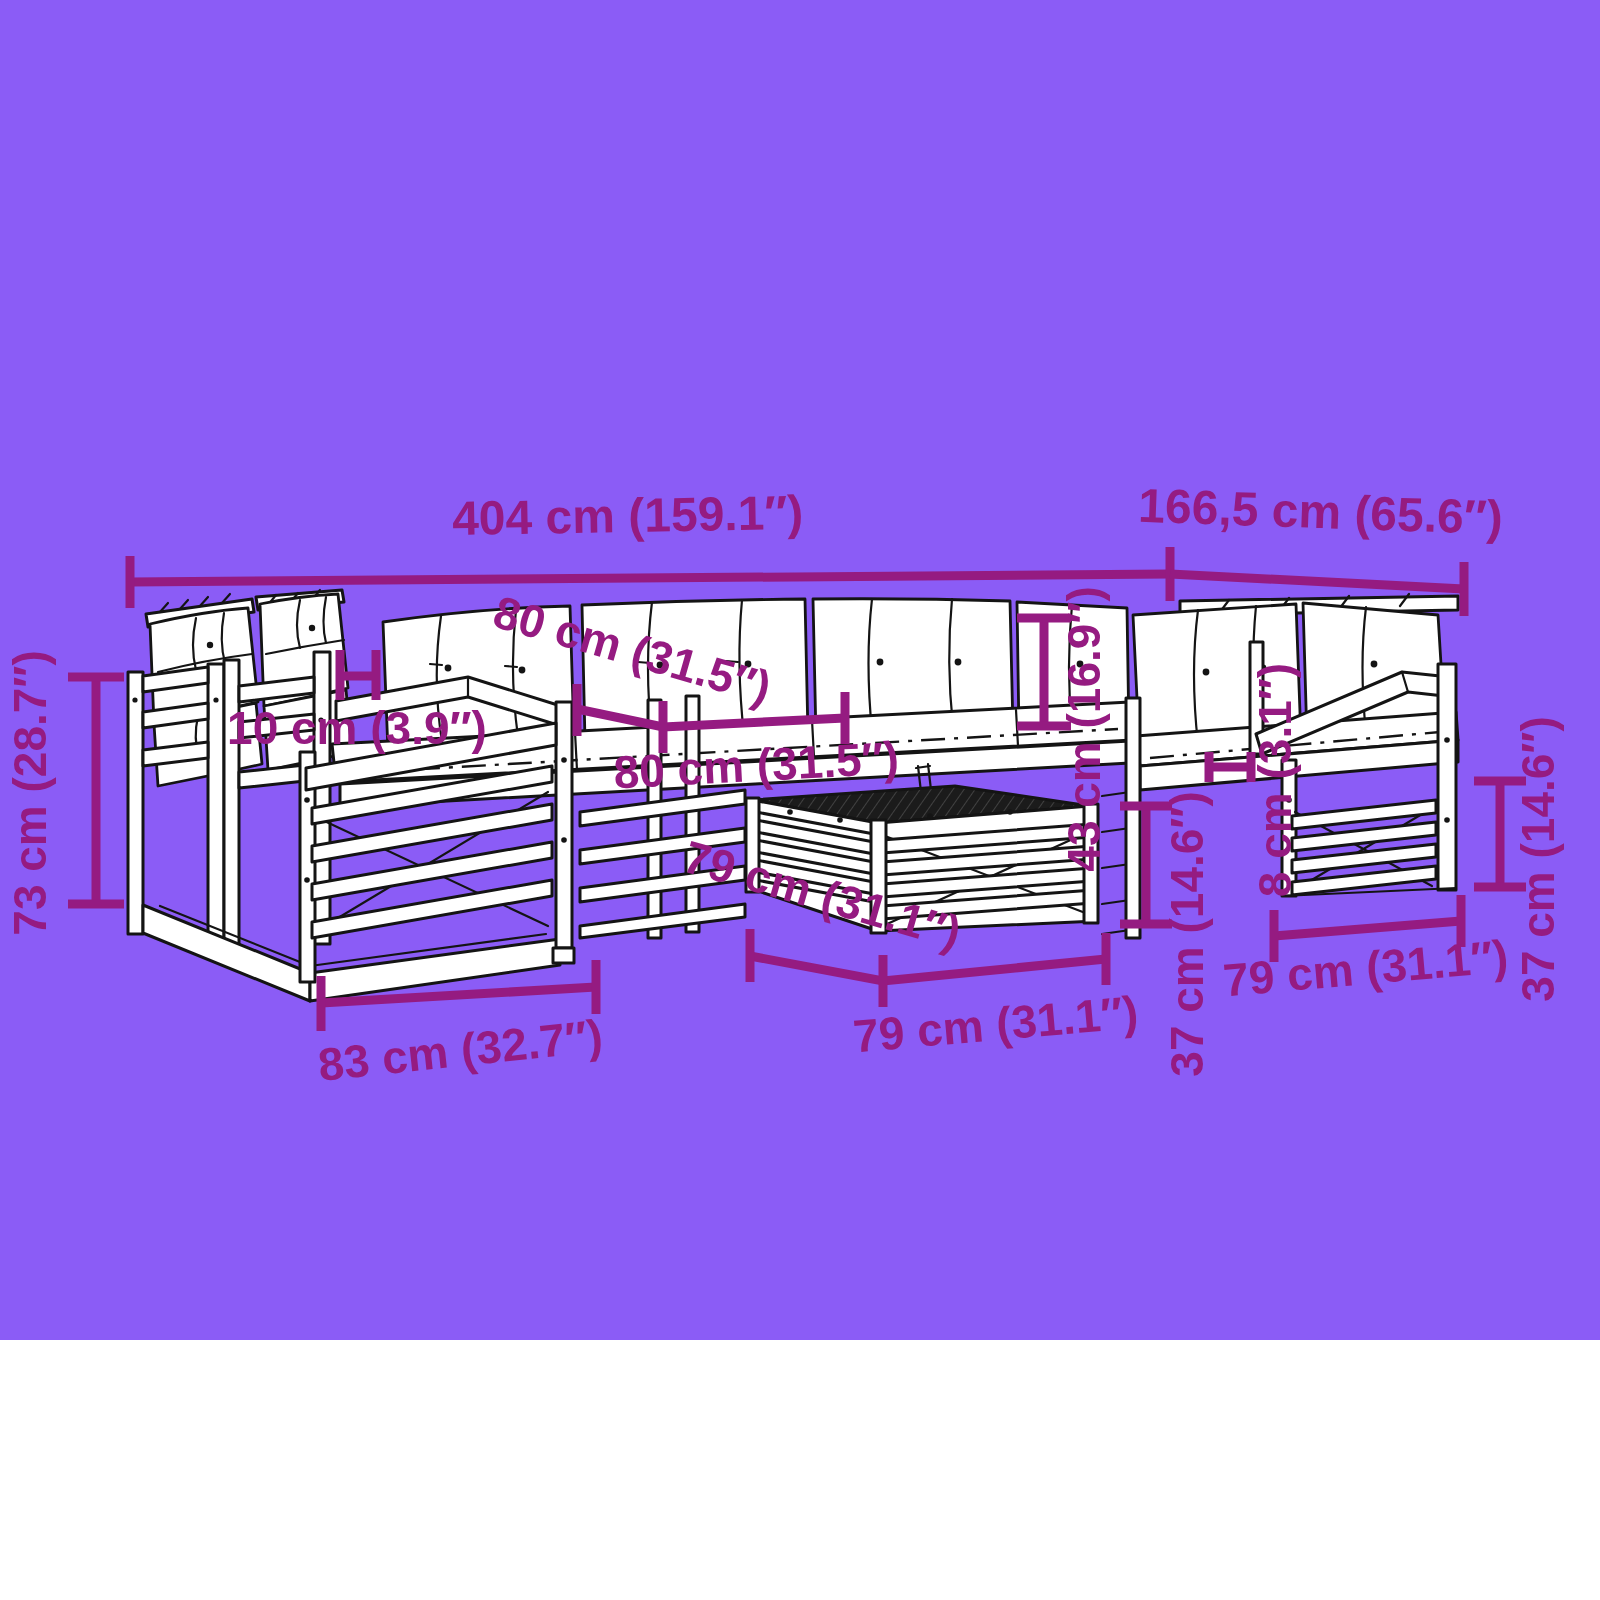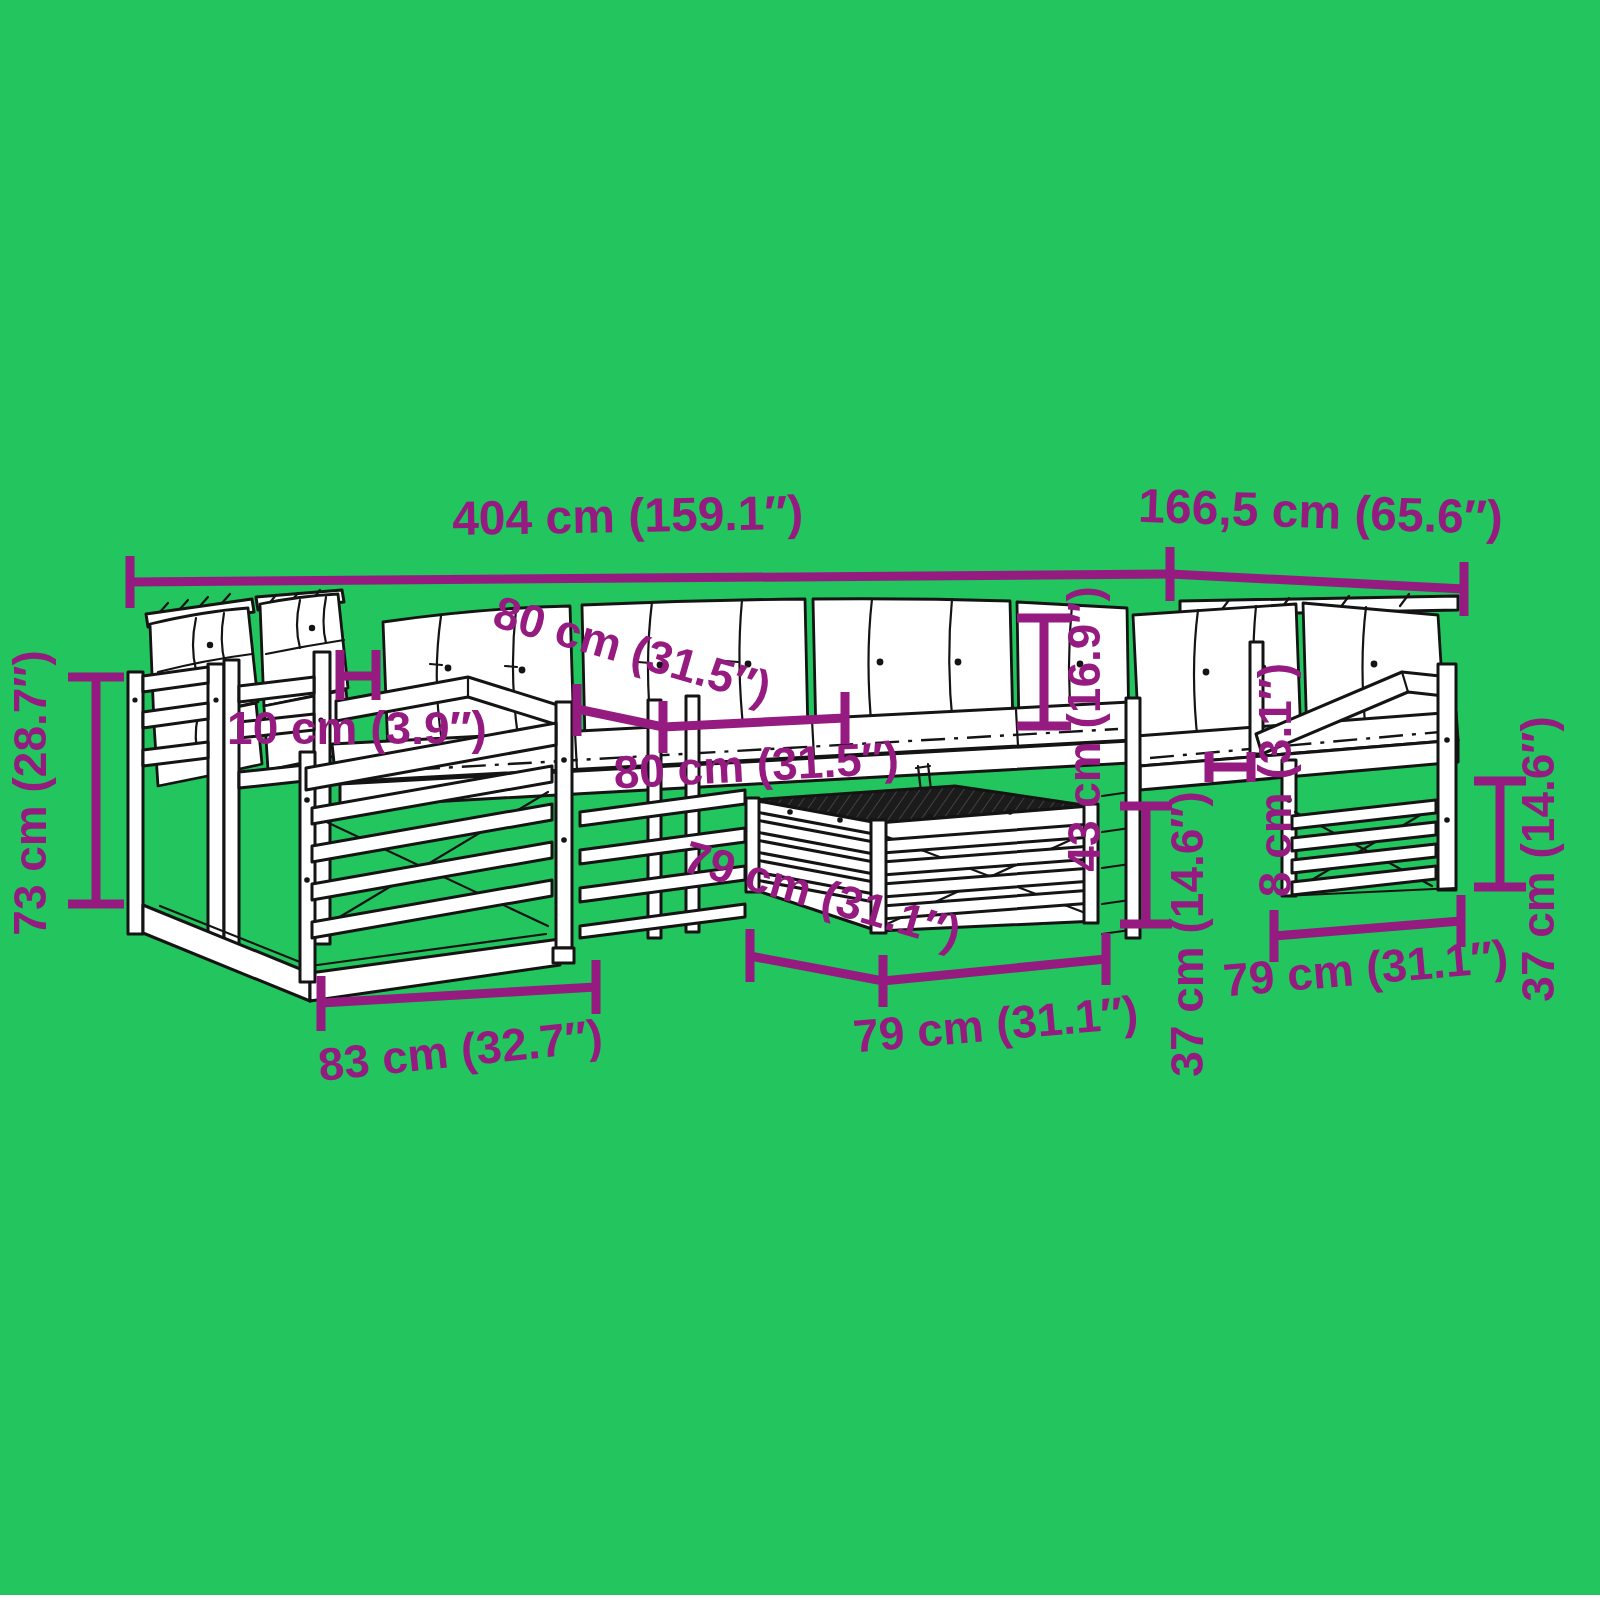--- a/index.html
+++ b/index.html
@@ -1,17 +1,17 @@
 <!DOCTYPE html>
 <html><head>
 <meta charset="utf-8">
 <style>
   html,body{margin:0;padding:0;background:#ffffff;}
   body{font-family:"Liberation Sans", sans-serif;}
-  .stage{position:relative;width:1600px;height:1595px;background:#22c55e;overflow:hidden;}
+  .stage{position:relative;width:1600px;height:1340px;background:#8b5cf6;overflow:hidden;}
   svg{display:block;width:1600px;height:1600px;}
   .lnthin{fill:none;stroke:#141414;stroke-width:2.2;stroke-linejoin:round;stroke-linecap:round;}
   .panel{fill:#ffffff;stroke:#141414;stroke-width:3;stroke-linejoin:round;}
   .cushion{fill:#ffffff;stroke:#141414;stroke-width:2.8;stroke-linejoin:round;}
   .crease{fill:none;stroke:#141414;stroke-width:2.2;stroke-linecap:round;}
   .dot{fill:#141414;stroke:none;}
   .dashdot{fill:none;stroke:#141414;stroke-width:2.4;stroke-dasharray:24 9 4 9;}
   
   .dim{stroke:#951B81;stroke-width:9;fill:none;stroke-linecap:butt;}
   .dimtxt{fill:#951B81;font-weight:bold;font-size:46px;font-family:"Liberation Sans",sans-serif;}

